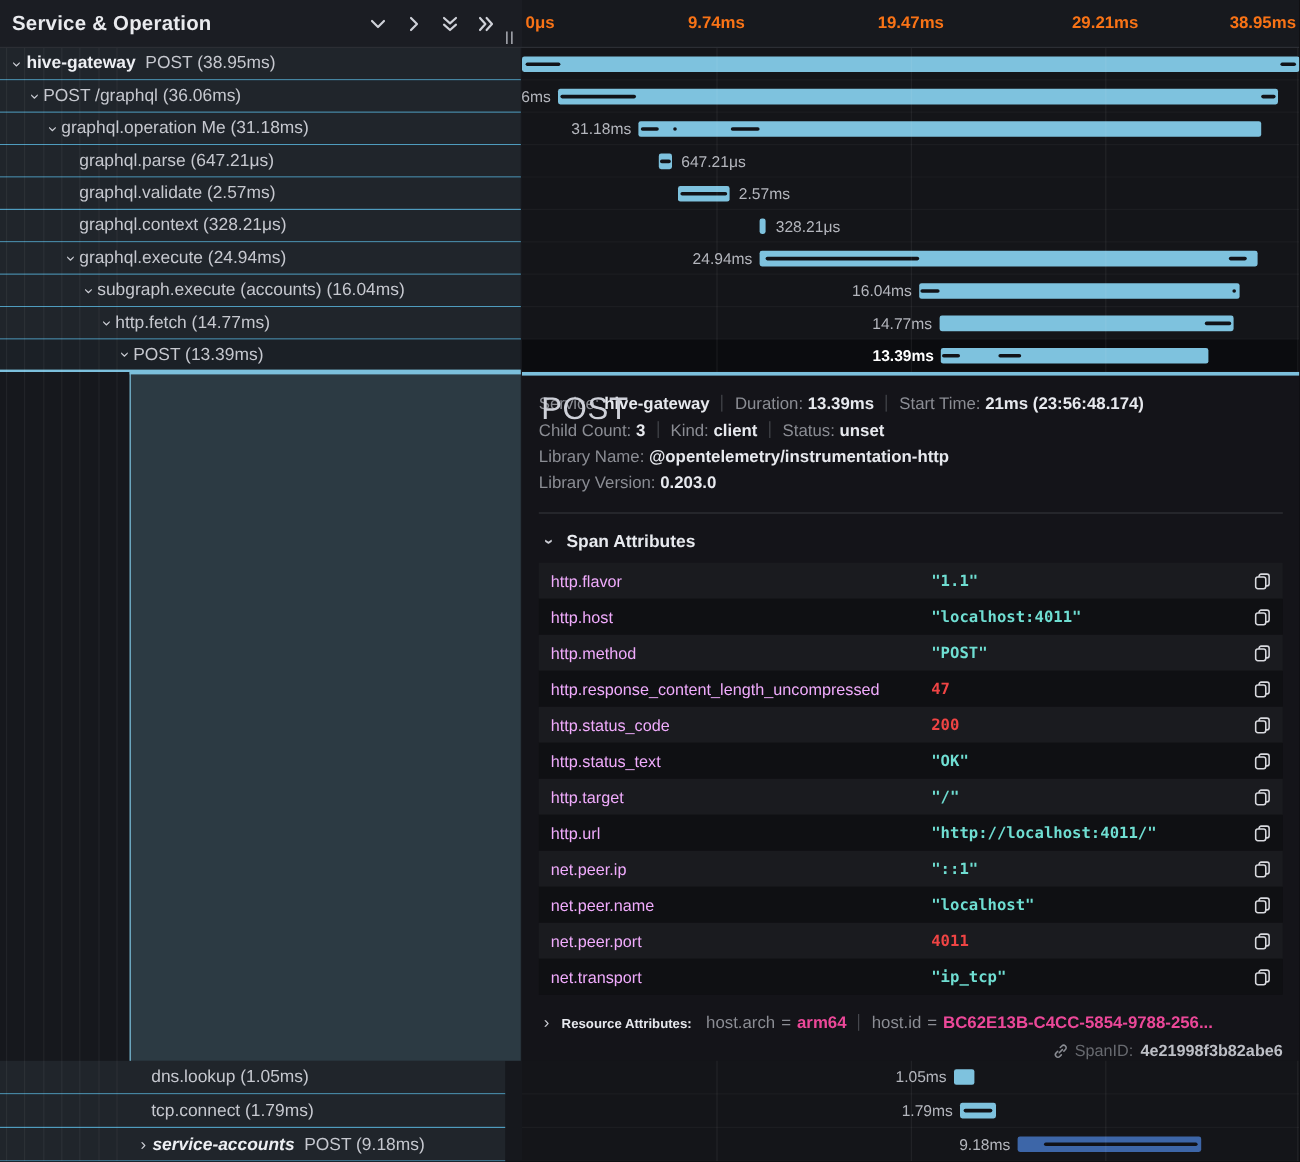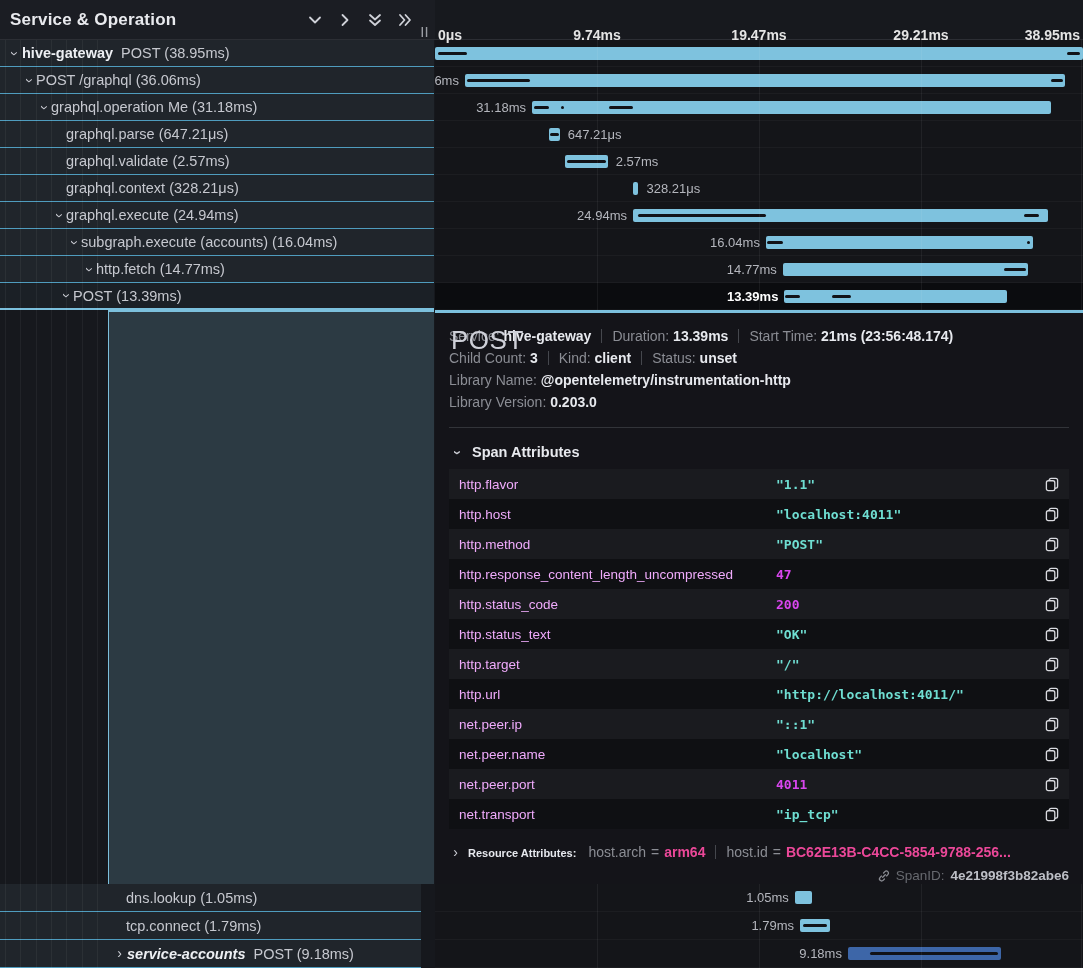--- a/index.html
+++ b/index.html
@@ -40,21 +40,21 @@
   .svc-name.italic { font-style:italic; }
   .op-name { color:#c6c8cf; }
   .guide { position:absolute; top:40px; bottom:0; width:1px; background:rgba(255,255,255,.05); z-index:4; pointer-events:none; }
   #detail-filler {
     position:absolute; left:108px; top:310px; width:326px; height:574px;
     background:#2c3a43; border-left:1px solid #7cc0dd; border-top:2px solid #7cc0dd; z-index:3;
   }
   
   #timeline { position:absolute; left:435px; top:0; width:648px; height:968px; background:#141519; overflow:hidden; }
   #tl-header { position:absolute; left:0; top:0; width:648px; height:40px; background:#17191e; border-bottom:1px solid #2c2e34; z-index:20; }
-  .tick { position:absolute; top:10px; font-size:14px; font-weight:bold; color:#e5e5e5; white-space:nowrap;margin-top:17px; }
+  .tick { position:absolute; top:10px; font-size:14px; font-weight:bold; color:#f97316; white-space:nowrap; }
   .gridline { position:absolute; top:40px; bottom:0; width:1px; background:rgba(255,255,255,.06); z-index:3; pointer-events:none; }
   .tl-row { position:absolute; left:0; width:648px; height:27px; border-bottom:1px solid rgba(255,255,255,.035); z-index:2; }
   .tl-row.selected { background:#0b0c0f; }
   .bar { position:absolute; top:7px; height:13px; border-radius:2px; z-index:5; cursor:pointer; }
   .seg { position:absolute; top:5px; height:3px; background:#111217; border-radius:1.5px; }
   .dur-label { position:absolute; top:0; line-height:27px; font-size:13px; color:#b4b6bd; white-space:nowrap; z-index:4; }
   .tl-row.selected .dur-label { font-weight:bold; color:#fff; }
   
   #detail {
     position:absolute; left:0; top:310px; width:648px; height:574px; background:#141419;
@@ -69,21 +69,21 @@
   #d-div { height:1px; background:#323439; margin-top:14px; }
   #attr-head { margin:16px 0 9px 2px; font-size:14.5px; font-weight:bold; color:#e7e9ee; cursor:pointer; }
   #attr-head .chev { color:#ccced5; margin-right:4px; }
   #attr-table { width:620px; }
   .attr-row { display:flex; align-items:center; height:30px; padding:0 10px; }
   .attr-row:nth-child(odd) { background:#1a1b1f; }
   .attr-row:nth-child(even) { background:#0f1013; }
   .attr-key { color:#f0abfc; font-size:13.5px; flex:0 0 317px; overflow:hidden; white-space:nowrap; }
   .attr-val { flex:1; font-family:"DejaVu Sans Mono",monospace; font-size:13px; font-weight:bold; white-space:nowrap; }
   .attr-val.string { color:#6fded2; }
-  .attr-val.number { color:#d946ef; }
+  .attr-val.number { color:#ef4444; }
   .copy-btn { margin-left:auto; cursor:pointer; display:flex; align-items:center; }
   #resource-line { margin-top:15px; font-size:14px; color:#8b8d94; white-space:nowrap; overflow:hidden; }
   #resource-line .chev { margin-right:6px; cursor:pointer; }
   #res-title { font-weight:bold; color:#e7e9ee; margin-right:12px; font-size:11px; }
   .res-key { color:#8b8d94; }
   .res-eq { color:#8b8d94; margin:0 5px; }
   .res-val { font-weight:bold; color:#ec4899; }
   #spanid-line { text-align:right; margin-top:8px; font-size:13.5px; color:#67696f; }
   #spanid-line svg { vertical-align:-3px; margin-right:5px; }
   #spanid-label { color:#67696f; }
@@ -126,21 +126,21 @@
           <span class="op-name">graphql.execute (24.94ms)</span>
         </div>
         <div class="tree-row" style="top: 229px; height: 27px; padding-left: 68px;">
           <span class="chev down">›</span>
           <span class="op-name">subgraph.execute (accounts) (16.04ms)</span>
         </div>
         <div class="tree-row" style="top: 256px; height: 27px; padding-left: 83px;">
           <span class="chev down">›</span>
           <span class="op-name">http.fetch (14.77ms)</span>
         </div>
-        <div class="tree-row selected" style="top: 283px; height: 27px; padding-left: 60px;">
+        <div class="tree-row selected" style="top: 283px; height: 27px; padding-left: 98px;">
           <span class="chev down">›</span>
           <span class="op-name">POST (13.39ms)</span>
         </div>
         <div class="tree-row short" style="top: 884px; height: 28px; padding-left: 113px;">
           <span class="chev"></span>
           <span class="op-name">dns.lookup (1.05ms)</span>
         </div>
         <div class="tree-row short" style="top: 912px; height: 28px; padding-left: 113px;">
           <span class="chev"></span>
           <span class="op-name">tcp.connect (1.79ms)</span>

